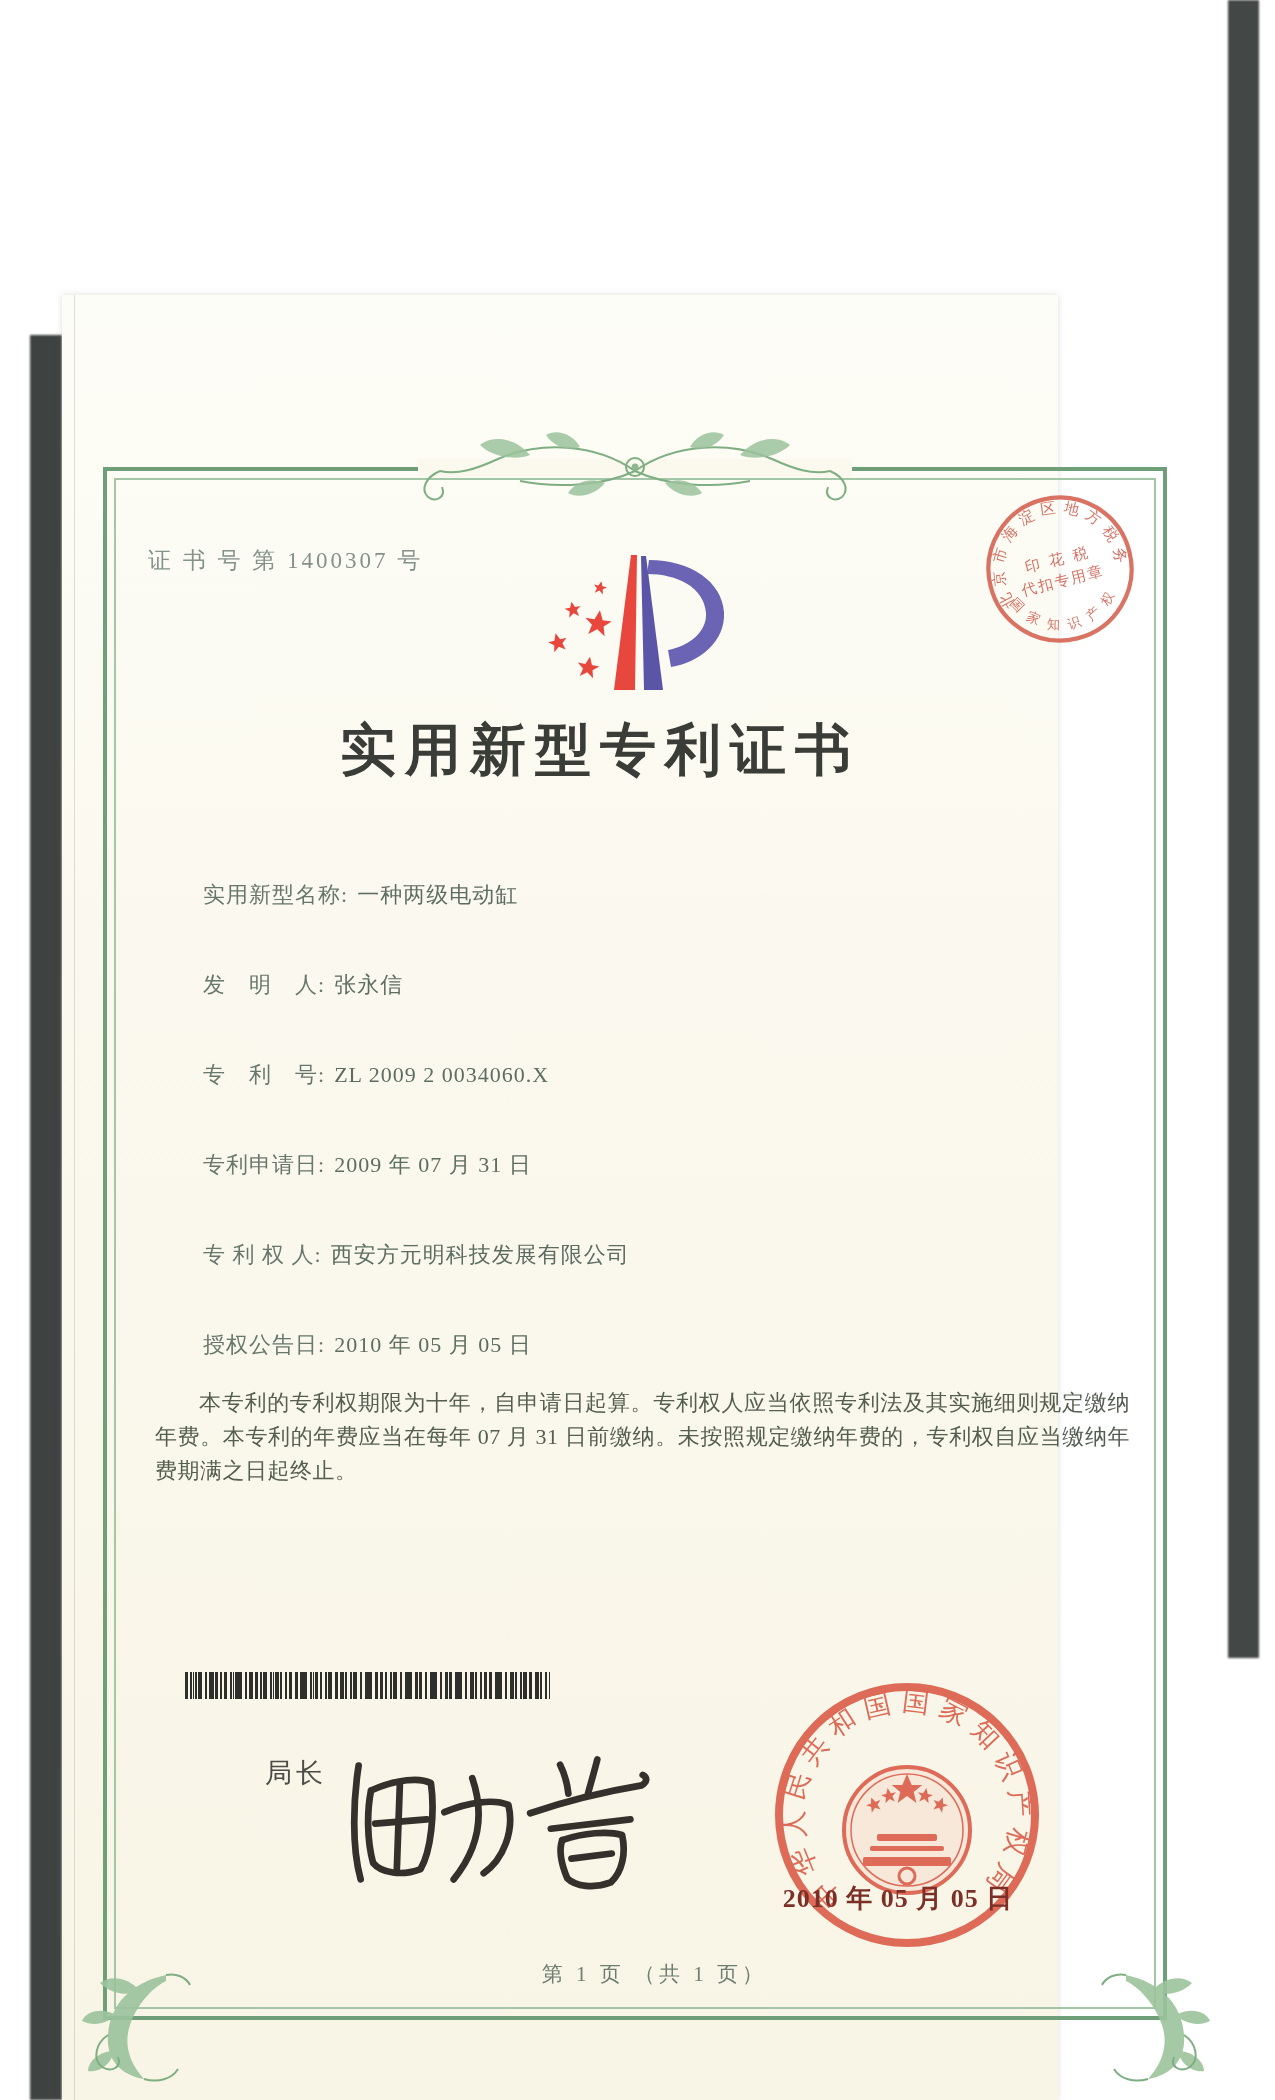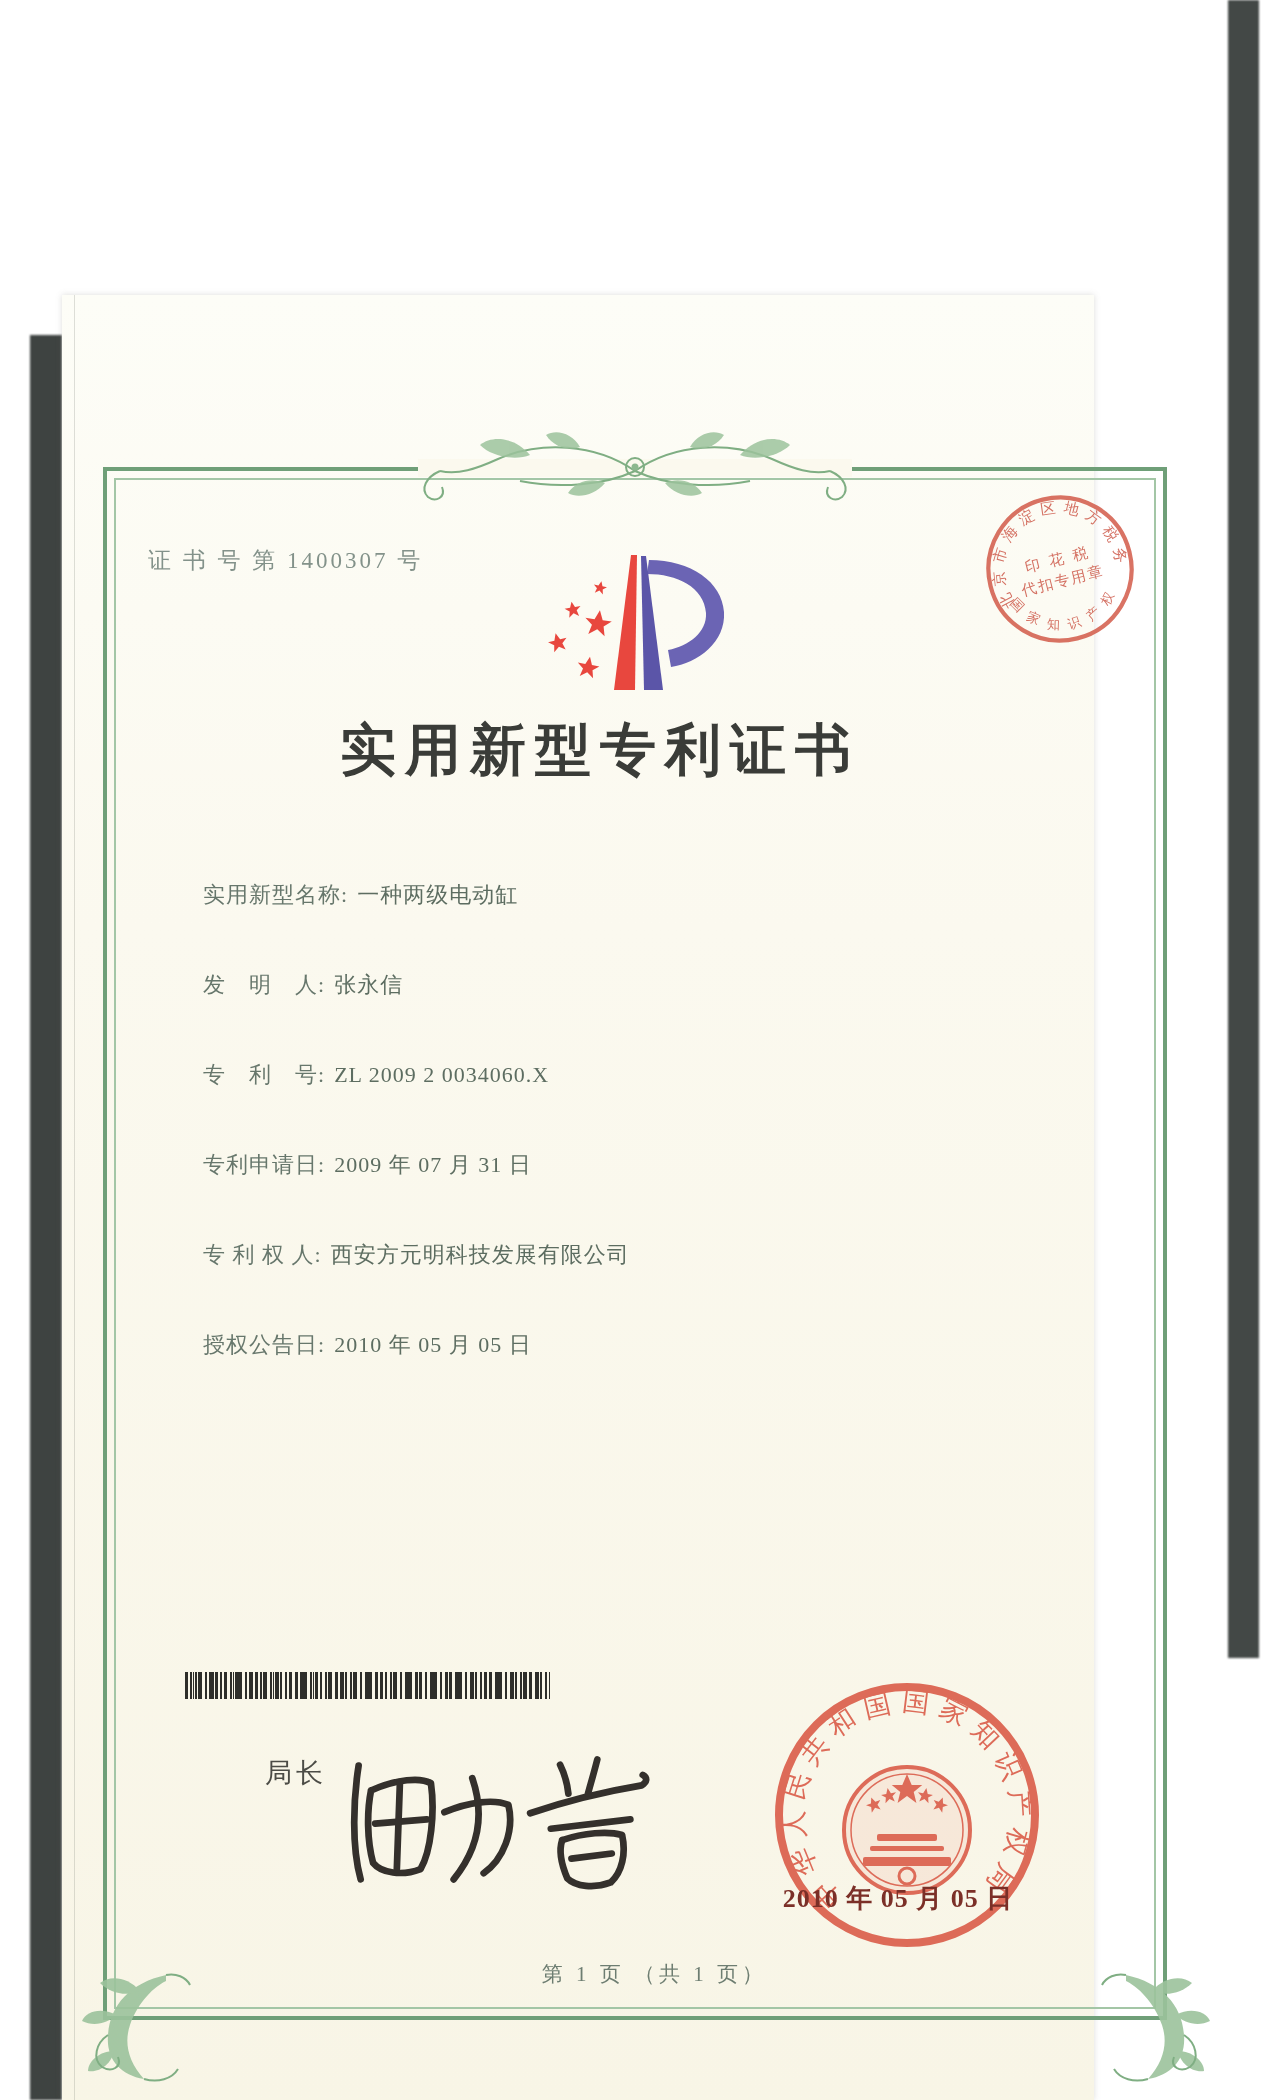--- a/index.html
+++ b/index.html
@@ -8,21 +8,20 @@
     background:#ffffff;
     font-family:"Liberation Serif","DejaVu Serif",serif;
   }
   .strip{position:absolute;filter:blur(1.1px);}
   .strip-left{left:30px;top:335px;width:32px;height:1765px;background:#3e4341;}
   .strip-right{left:1228px;top:0;width:31px;height:1658px;background:#434846;}
   .paper{
     position:absolute;left:62px;top:295px;width:996px;height:1805px;
     background:linear-gradient(180deg,#fdfdf7 0%,#fbf9ef 35%,#f8f5e6 100%);
     box-shadow:0 0 6px rgba(120,120,110,0.25);
-    padding-left:36px;
   }
   .paper::before{ 
     content:"";position:absolute;left:12px;top:0;width:1px;height:100%;
     background:rgba(110,112,104,0.22);
   }
   .frame{
     position:absolute;left:41px;top:172px;width:1064px;height:1553px;
     border:4px solid #6f9f78;box-sizing:border-box;
   }
   .frame::after{
@@ -182,20 +181,21 @@
     </div>
     <div class="field-row">
       <span class="f-label">专 利 权 人:</span><span class="f-value">西安方元明科技发展有限公司</span>
     </div>
     <div class="field-row">
       <span class="f-label">授权公告日:</span><span class="f-value">2010 年 05 月 05 日</span>
     </div>
   </div>
 
   <div class="body-text">
+    <p>本专利的专利权期限为十年，自申请日起算。专利权人应当依照专利法及其实施细则规定缴纳年费。本专利的年费应当在每年 07 月 31 日前缴纳。未按照规定缴纳年费的，专利权自应当缴纳年费期满之日起终止。</p>
   </div>
 
   <div class="barcode"></div>
 
   <div class="signer-title">局长</div>
 
   <svg class="signature" viewBox="0 0 300 145" aria-label="田力普">
     <g stroke="#34302c" stroke-width="6.5" fill="none" stroke-linecap="round" stroke-linejoin="round">
       <path d="M 18,18 C 13,50 11,96 20,128"></path>
       <path d="M 30,42 C 55,31 78,29 88,35 C 92,63 88,101 78,118 C 60,125 40,122 32,112 C 26,90 26,62 30,42"></path>

